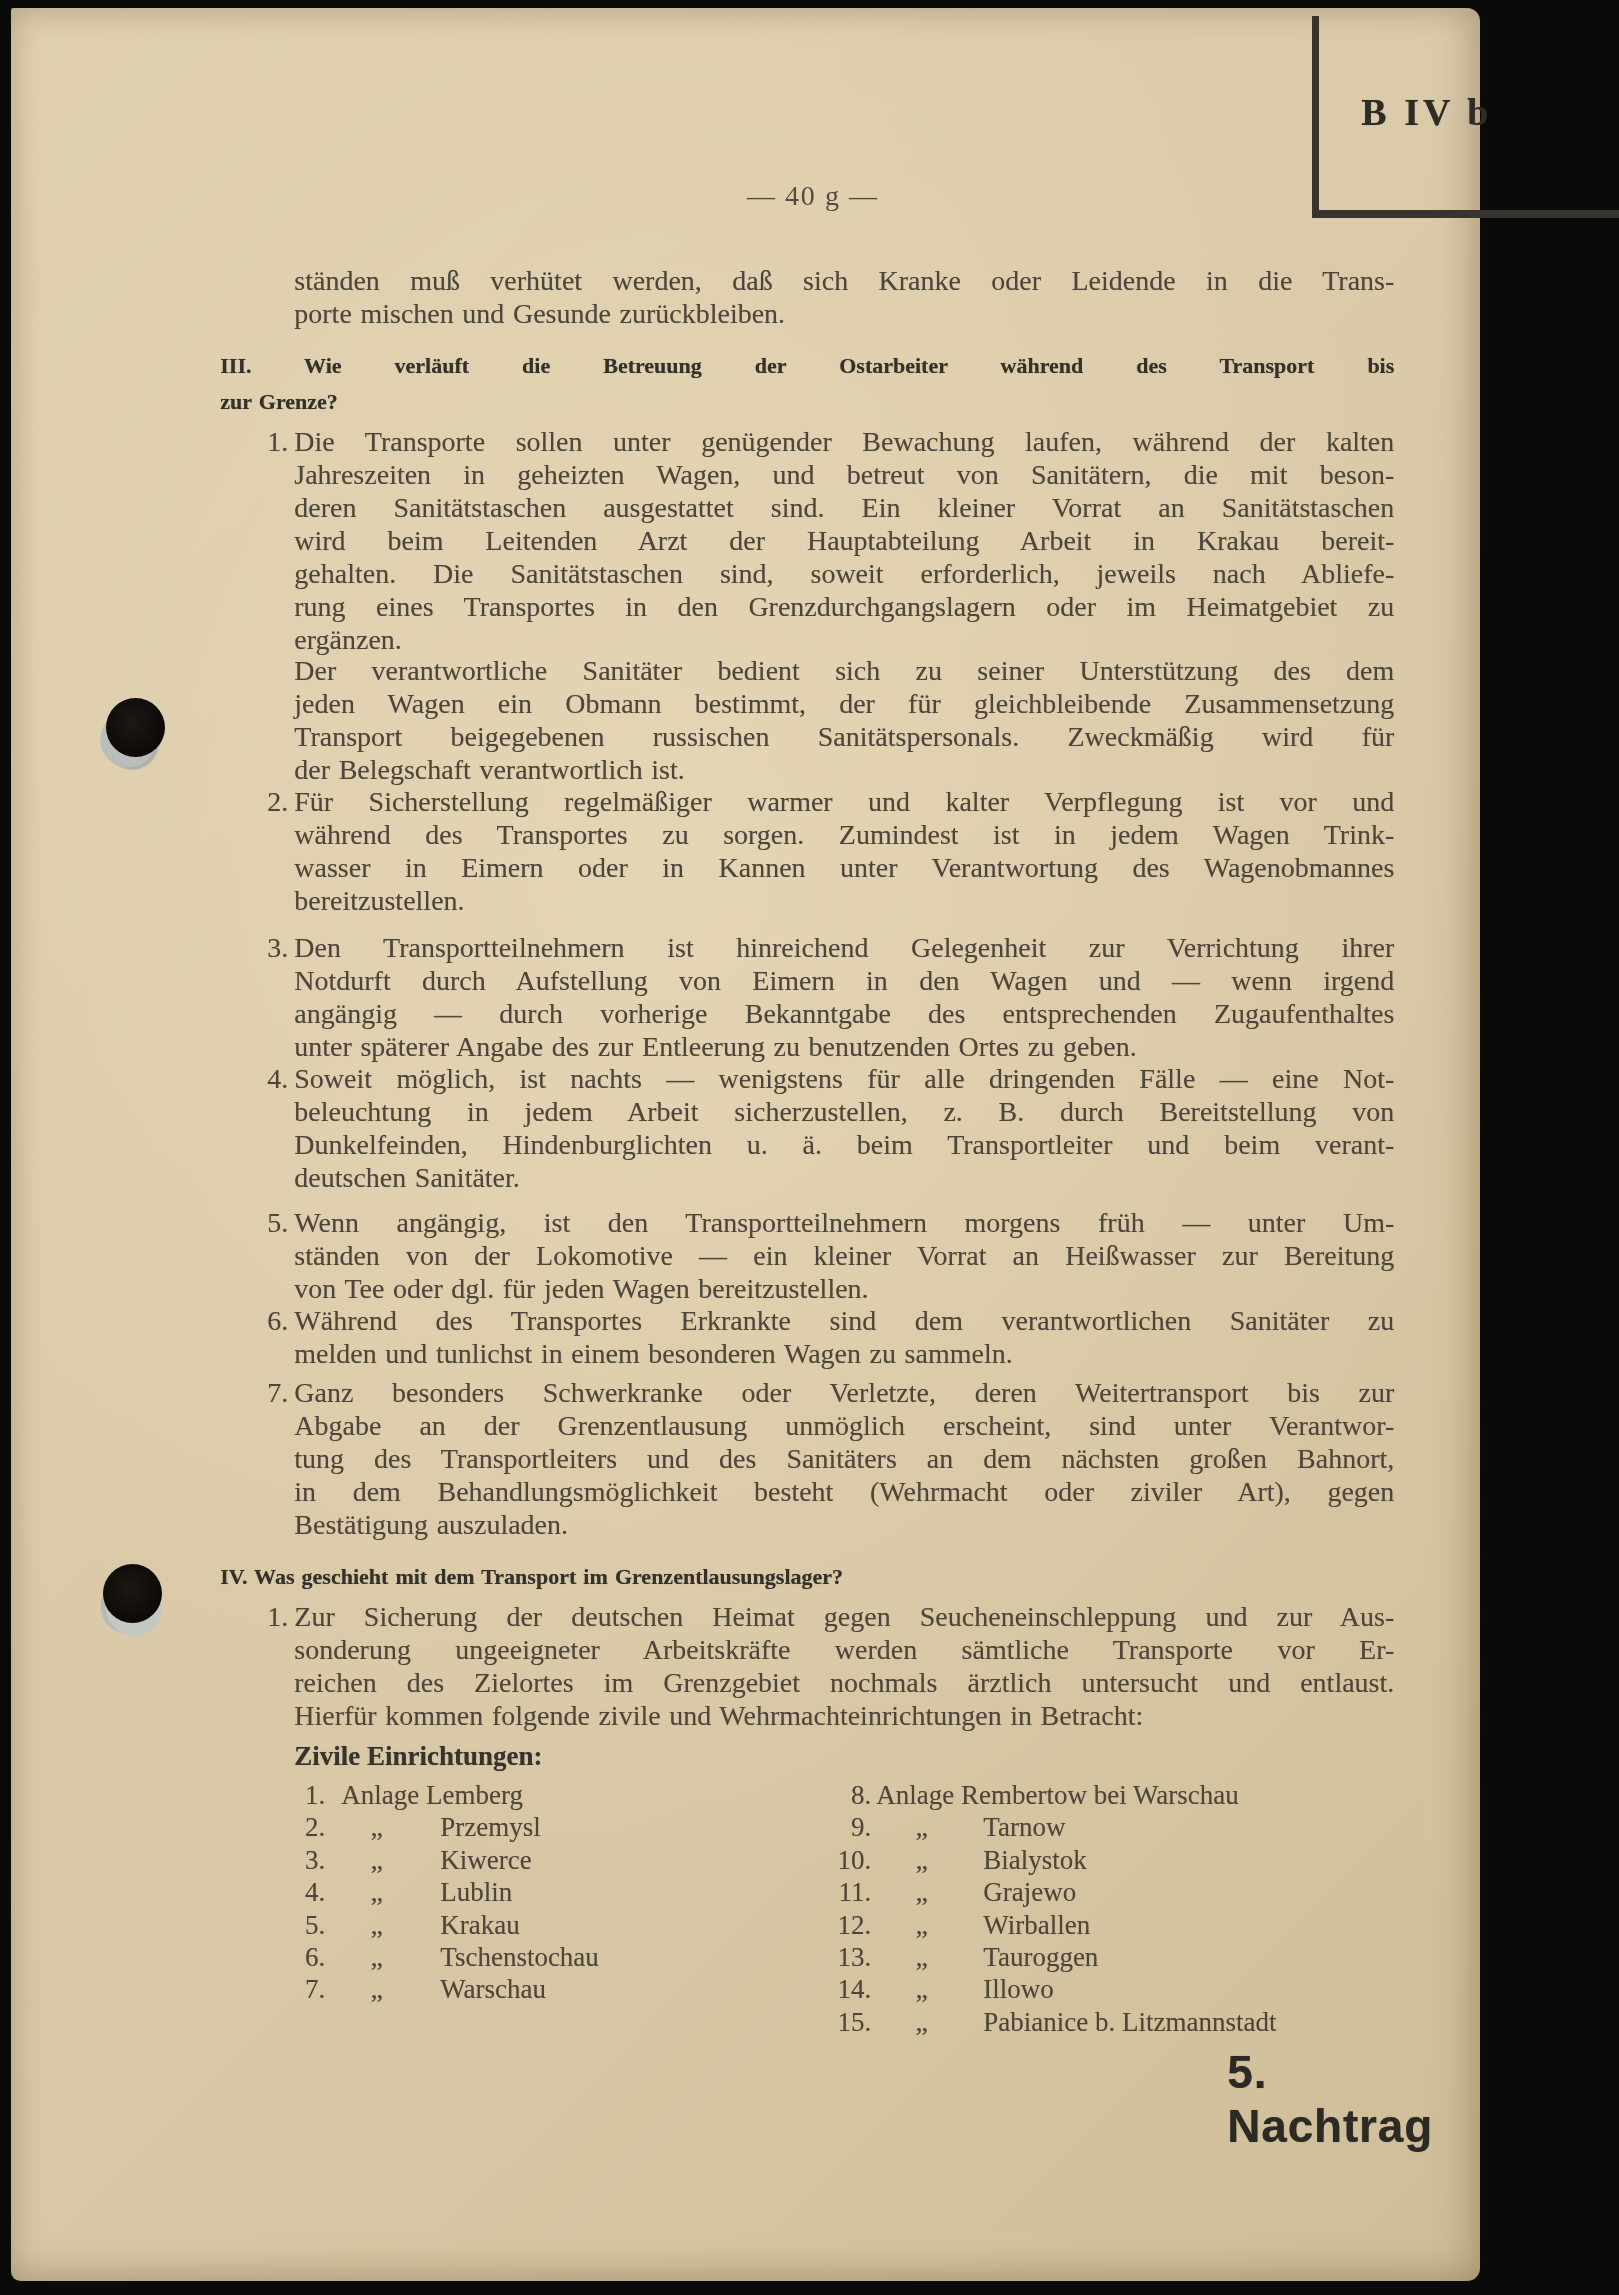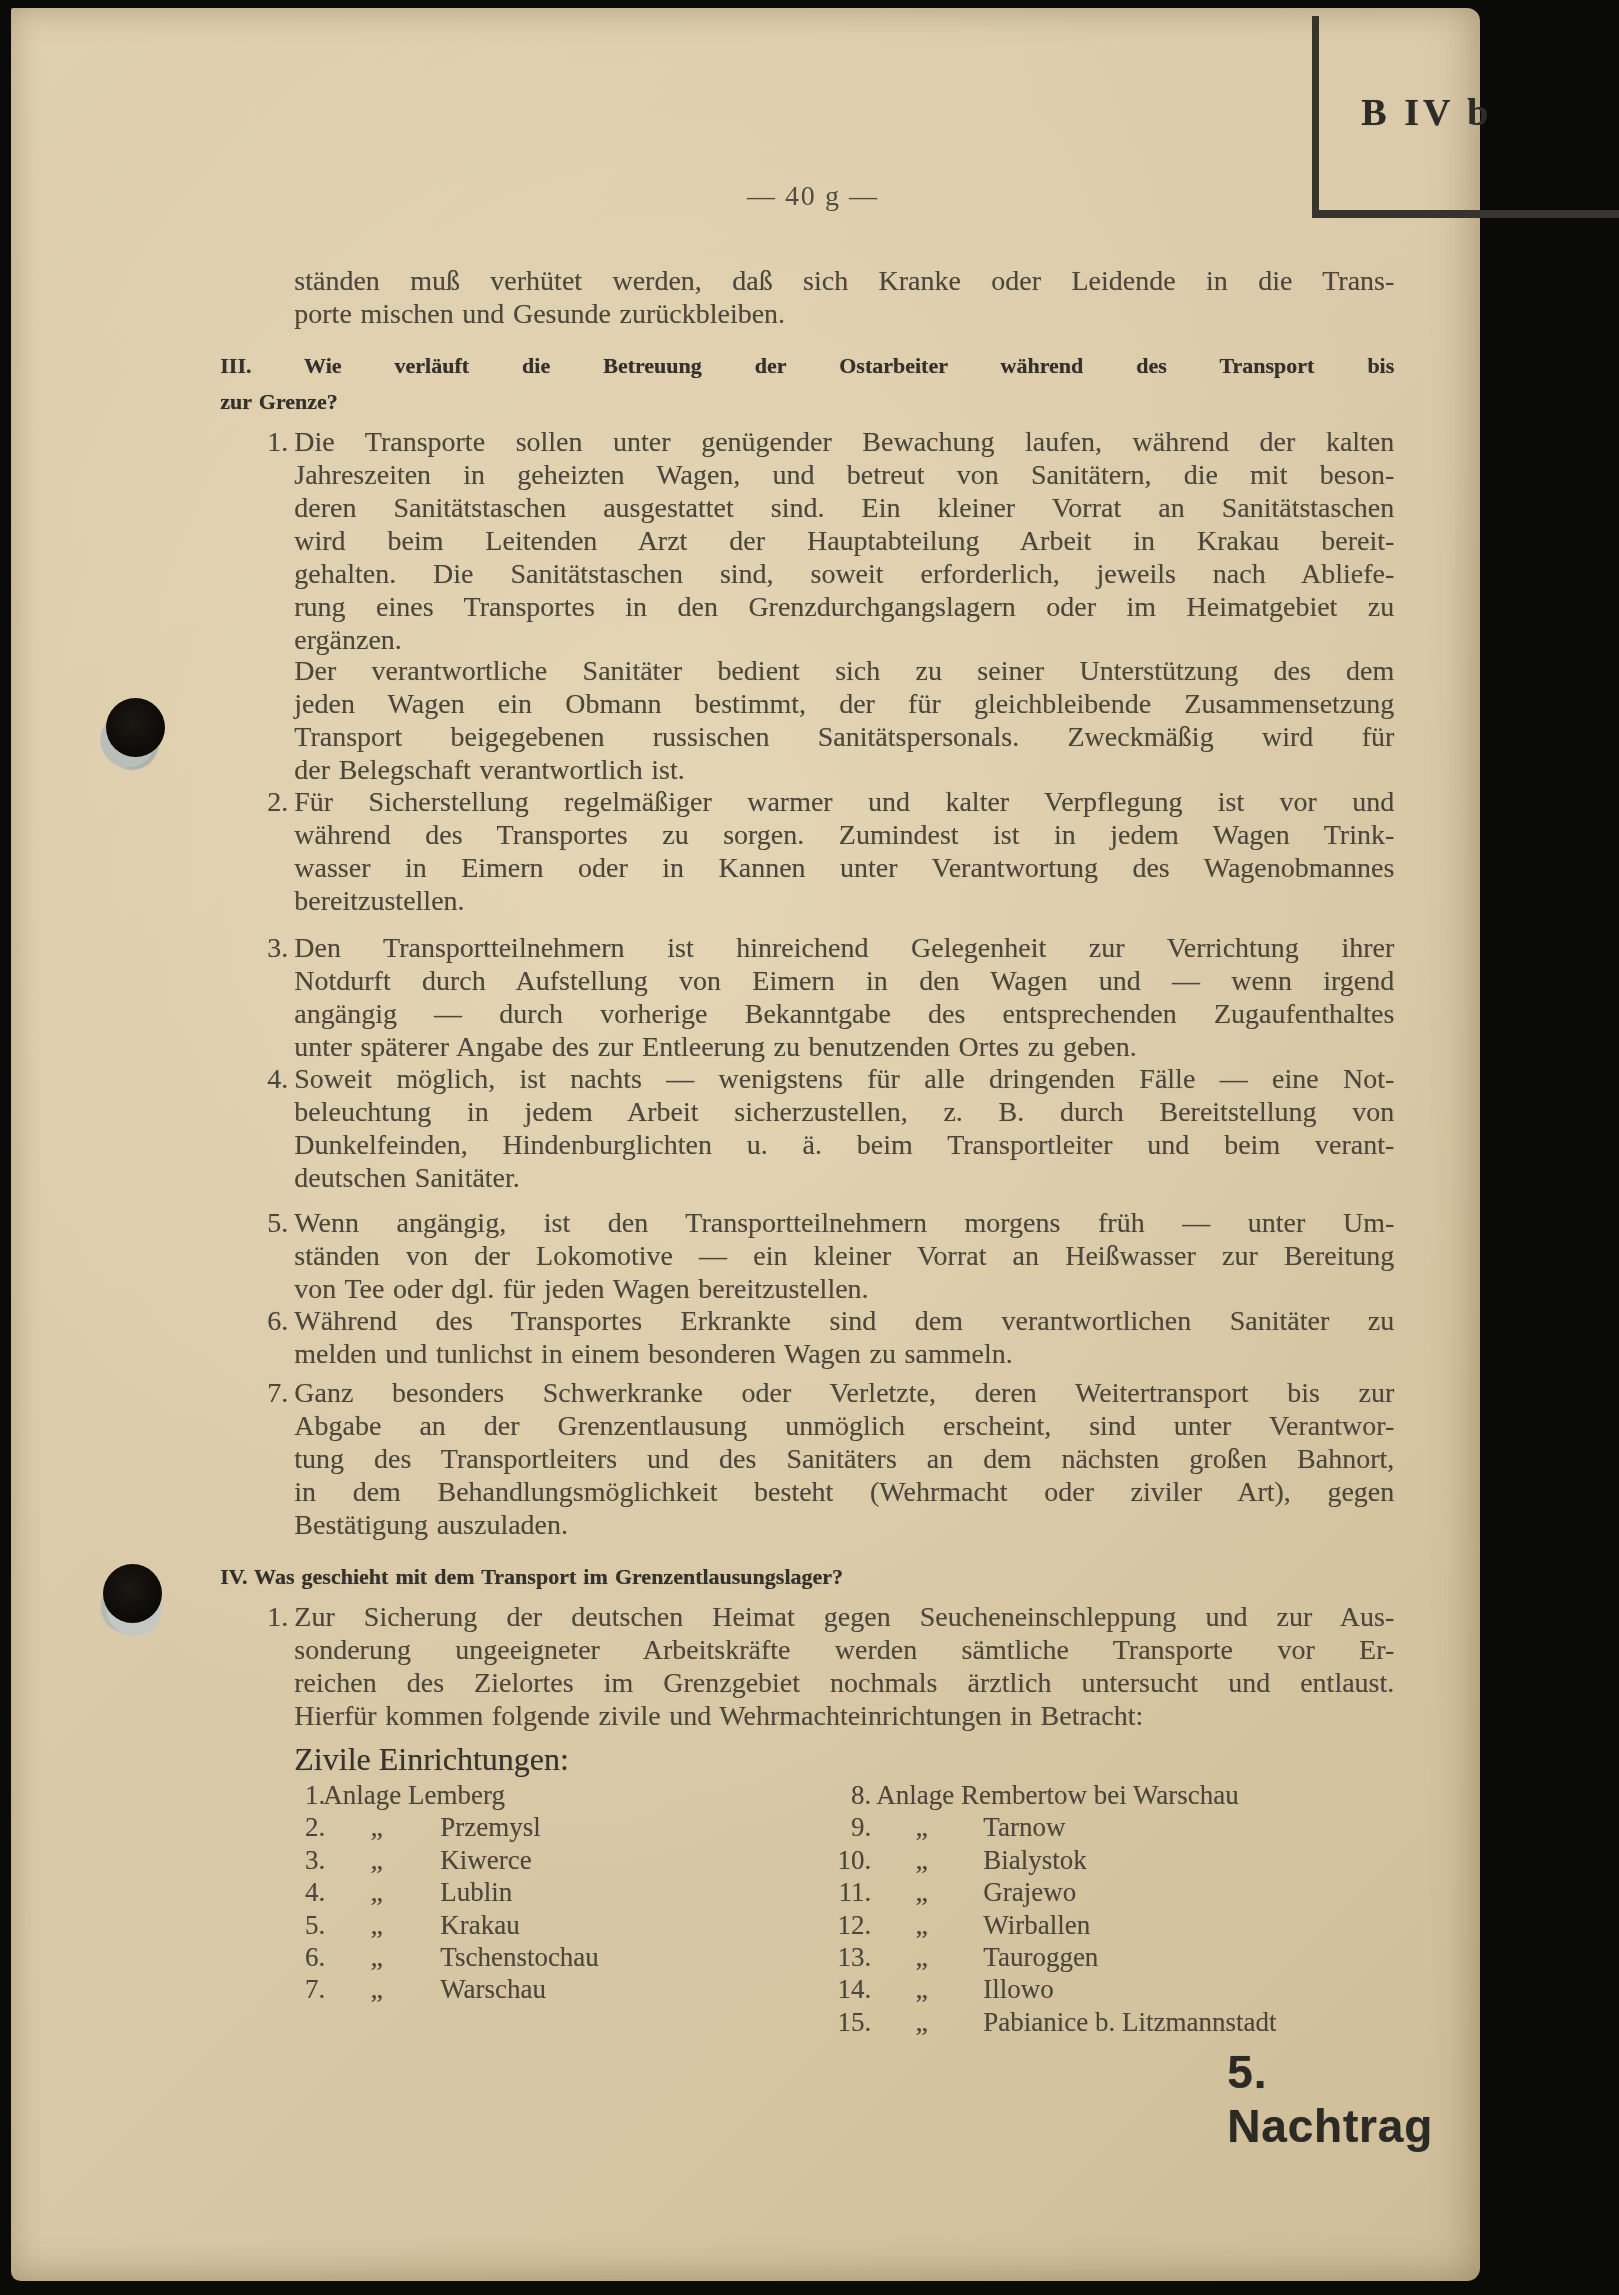--- a/index.html
+++ b/index.html
@@ -48,33 +48,33 @@
   .blk .line.last{text-align-last:left;word-spacing:1.6px;}
   .blk.heading{left:209px;width:1174px;font-weight:700;color:#34312a;font-size:22px;
        text-shadow:0 0 0.8px rgba(52,49,42,.55);}
   .blk.heading .line{height:36px;line-height:36px;}
   .item{padding:0;}
   .item > .num{
     position:absolute;left:-37px;top:0;width:31px;height:33px;line-height:33px;
     text-align:right;
   }
   
-  #facilities-title{position:absolute;left:283px;top:1733px;font-weight:400;
-    font-size:32px;color:#37342d;text-shadow:0 0 0.8px rgba(55,52,45,.5);}
+  #facilities-title{position:absolute;left:283px;top:1733px;font-weight:700;
+    font-size:27px;color:#37342d;text-shadow:0 0 0.8px rgba(55,52,45,.5);}
   #facilities-list{position:absolute;left:0;top:1771px;width:1619px;height:267px;
     font-size:27px;color:#4c463b;text-shadow:0 0 0.8px rgba(76,70,59,.35);}
   .fac-row{position:absolute;height:32px;line-height:32px;}
   .fac-row .num{position:absolute;top:0;text-align:right;}
   .fac-row .mid{position:absolute;top:0;text-align:center;}
   .fac-row .name{position:absolute;top:0;white-space:nowrap;}
   .fac-row .anlage{position:absolute;top:0;white-space:nowrap;}
   .col-left .num{left:245px;width:69px;}
   .col-left .mid{left:321px;width:89px;}
   .col-left .name{left:429px;}
-  .col-left .anlage{left:312px;}
+  .col-left .anlage{left:330px;}
   .col-right .num{left:773px;width:87px;}
   .col-right .mid{left:866px;width:89px;}
   .col-right .name{left:972px;}
   .col-right .anlage{left:865px;}
   .ditto{font-size:28px;}
   
   #footer-label{
     position:absolute;left:1216px;top:2037px;
     font-family:"Liberation Sans","DejaVu Sans",sans-serif;
     font-weight:700;font-size:46px;color:#2b2a25;letter-spacing:0.8px;

